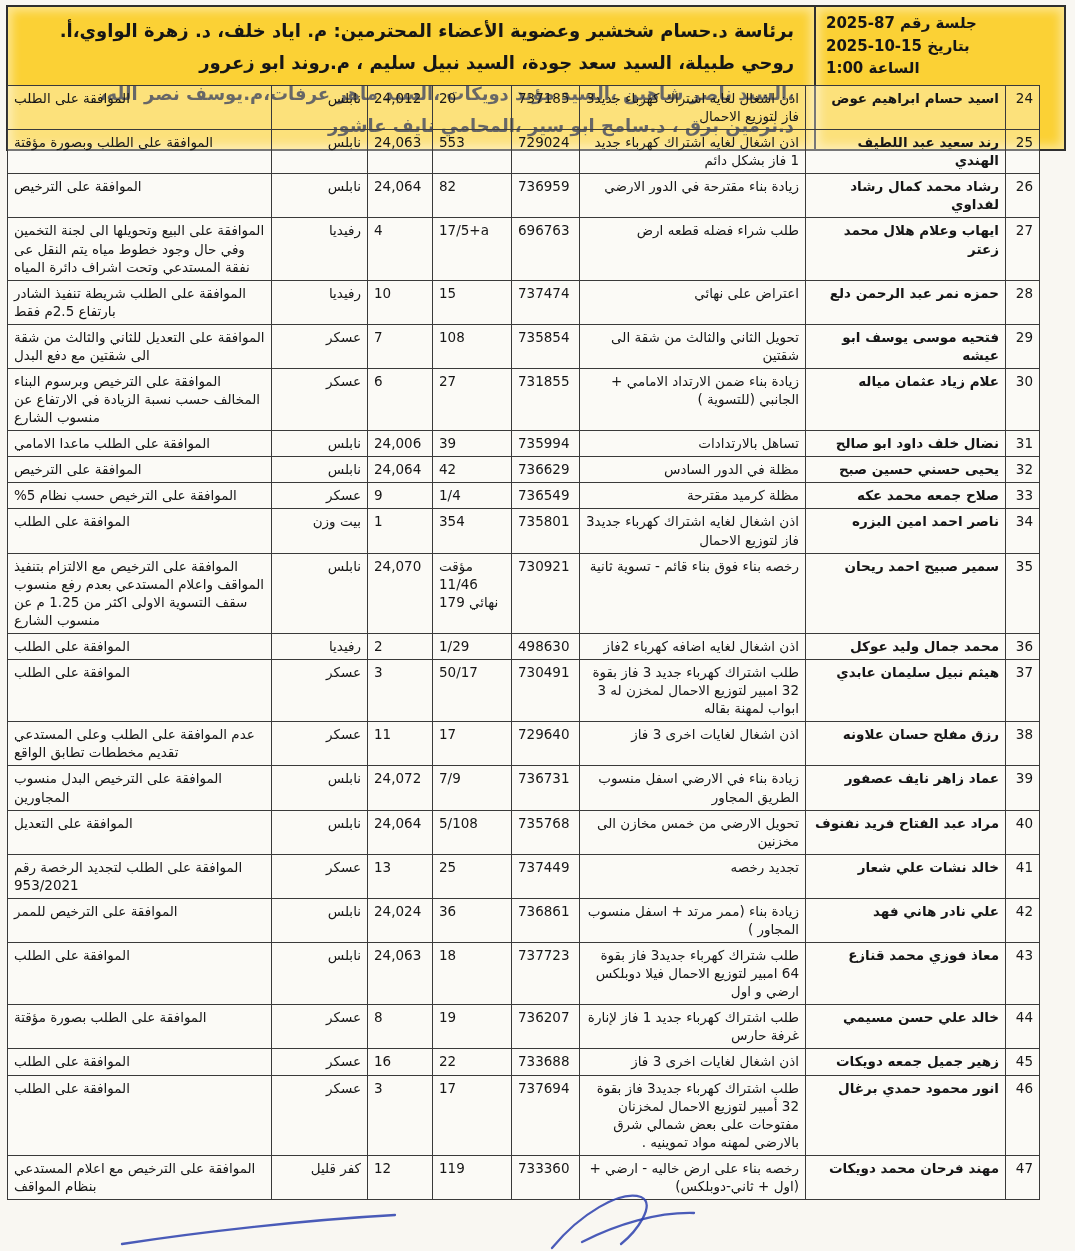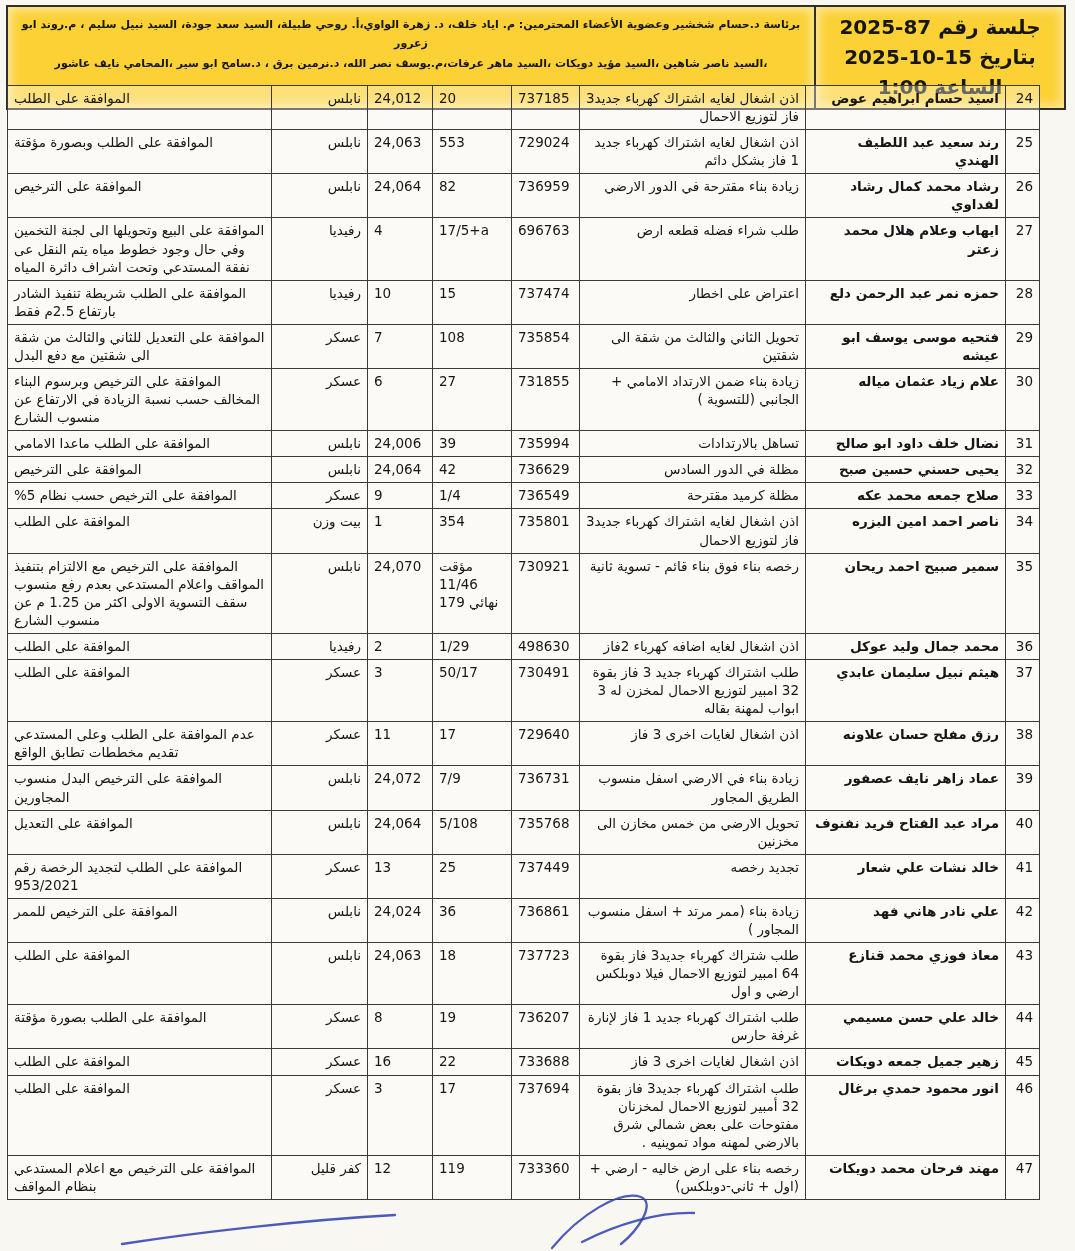--- a/index.html
+++ b/index.html
@@ -16,29 +16,29 @@
   
   .header-box{
     position:absolute;top:5px;right:9px;width:1056px;
     border:2px solid #2f2f2f;
     display:flex;align-items:stretch;background:#fdfcf8;
   }
   .session-info{
     width:228px;flex:0 0 auto;
     border-left:2px solid #2f2f2f;
     padding:5px 10px 6px;
-    font-weight:bold;font-size:20px;line-height:1.5;
-    text-align:center;
+    font-weight:bold;font-size:15px;line-height:1.5;
+    text-align:left;
     box-shadow:inset 0 0 10px 4px rgba(255,255,255,.45);
   }
   .attendees{
     flex:1 1 auto;
-    padding:8px 12px;
-    font-weight:bold;font-size:11px;line-height:1.75;
-    text-align:center;
+    padding:8px 20px;
+    font-weight:bold;font-size:18px;line-height:1.75;
+    text-align:right;
     box-shadow:inset 0 0 10px 4px rgba(255,255,255,.45);
   }
   
   table.decisions{
     position:absolute;top:85px;right:35px;
     width:1032px;table-layout:fixed;
     border-collapse:collapse;
   }
   .decisions td{
     border:1.5px solid #3a3a3a;
@@ -128,21 +128,21 @@
     <td class="c-subject">طلب شراء فضله قطعه ارض</td>
     <td class="c-file">696763</td>
     <td class="c-plot">17/5+a</td>
     <td class="c-block">4</td>
     <td class="c-loc">رفيديا</td>
     <td class="c-decision">الموافقة على البيع وتحويلها الى لجنة التخمين وفي حال وجود خطوط مياه يتم النقل عى نفقة المستدعي وتحت اشراف دائرة المياه</td>
   </tr>
         <tr>
     <td class="c-num">28</td>
     <td class="c-name">حمزه نمر عبد الرحمن دلع</td>
-    <td class="c-subject">اعتراض على اخطار</td>
+    <td class="c-subject">اعتراض على نهائي</td>
     <td class="c-file">737474</td>
     <td class="c-plot">15</td>
     <td class="c-block">10</td>
     <td class="c-loc">رفيديا</td>
     <td class="c-decision">الموافقة على الطلب شريطة تنفيذ الشادر بارتفاع 2.5م فقط</td>
   </tr>
         <tr>
     <td class="c-num">29</td>
     <td class="c-name">فتحيه موسى يوسف ابو عيشه</td>
     <td class="c-subject">تحويل الثاني والثالث من شقة الى شقتين</td>

